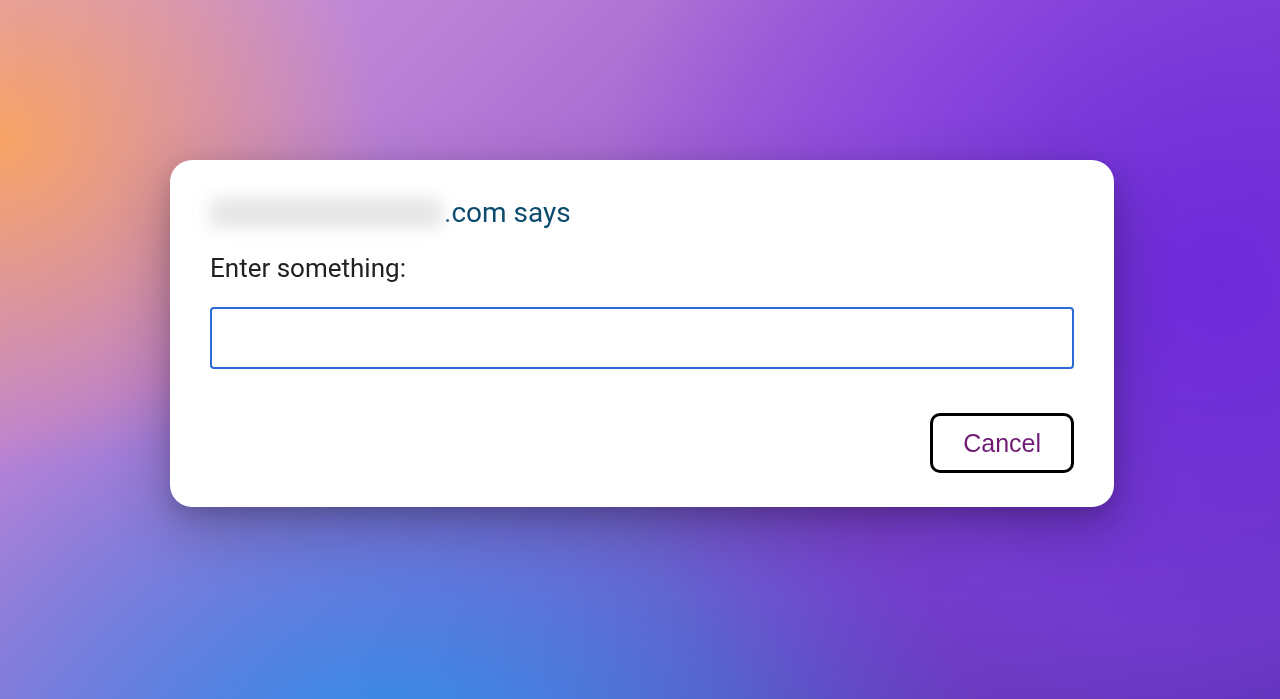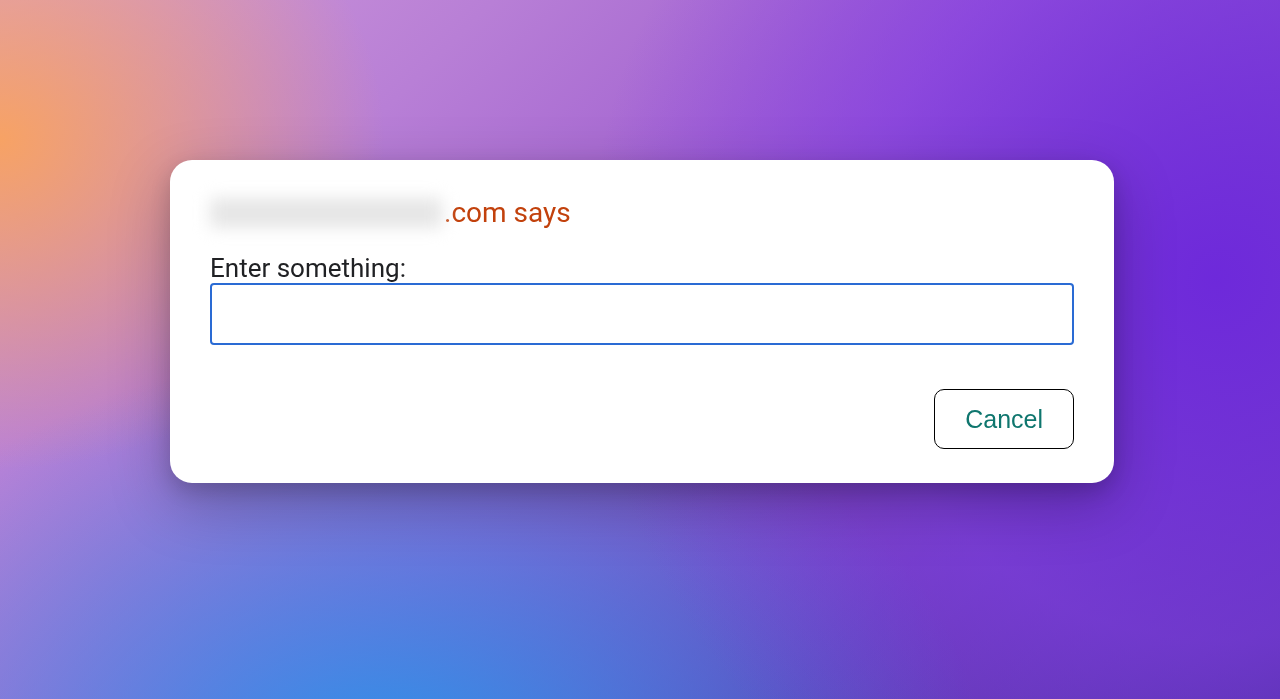--- a/index.html
+++ b/index.html
@@ -28,40 +28,41 @@
       width: 944px;
       background: #ffffff;
       border-radius: 22px;
       padding: 36px 40px 34px 40px;
       box-shadow: 0 20px 60px rgba(0,0,0,0.25), 0 8px 20px rgba(0,0,0,0.15);
     }
 
     .dialog-title {
       font-size: 28px;
       font-weight: 400;
-      color: #c2410c;
+      color: #0c4a6e;
       margin-bottom: 24px;
       display: flex;
       align-items: center;
     }
 
     .blurred-domain {
       display: inline-block;
       width: 232px;
       height: 30px;
       background: #e6e6e6;
       filter: blur(8px);
       border-radius: 4px;
       margin-right: 2px;
     }
 
     .dialog-message {
       font-size: 26px;
       font-weight: 400;
       color: #202124;
+      margin-bottom: 24px;
     }
 
     .dialog-input {
       width: 100%;
       height: 62px;
       border: 2px solid #2a6bd4;
       border-radius: 4px;
       font-size: 22px;
       padding: 0 14px;
       outline: none;
@@ -83,22 +84,22 @@
       border-radius: 10px;
       cursor: pointer;
       display: flex;
       align-items: center;
       justify-content: center;
       min-width: 110px;
     }
 
     .btn-cancel {
       background: #ffffff;
-      color: #0f766e;
-      border: 1px solid #000000;
+      color: #701a75;
+      border: 3px solid #000000;
     }
 
     .btn-ok {
       background: #3273dc;
       color: #ffffff;
       border: none;
     }
   </style>
 </head>
 <body>

